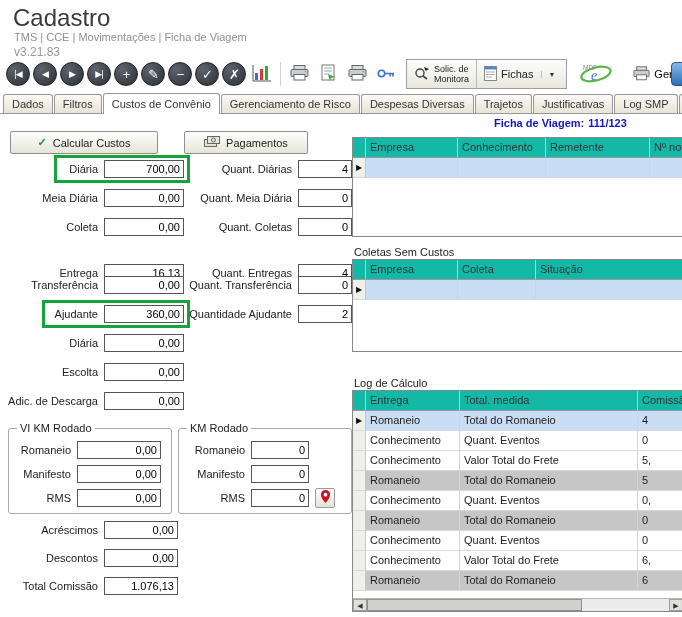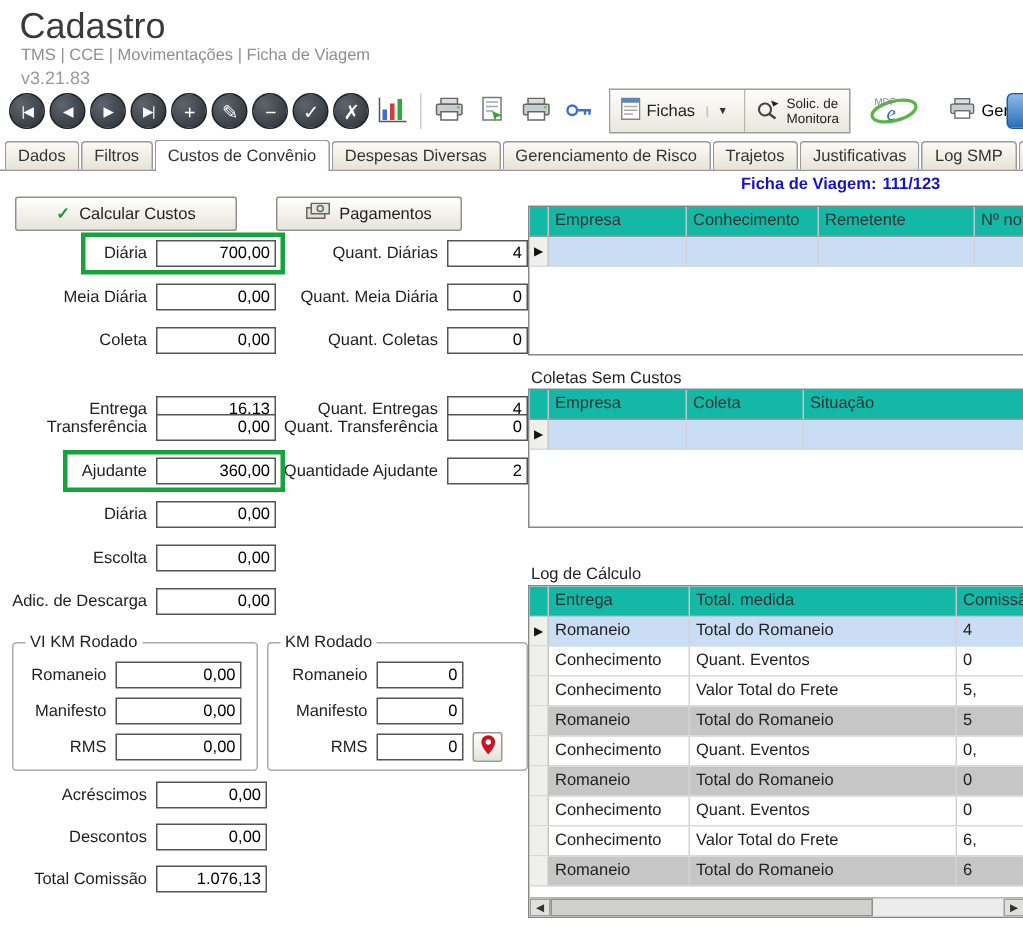--- a/index.html
+++ b/index.html
@@ -131,38 +131,38 @@
       </svg></span>
     </button>
     <button class="ibtn">
       <span><svg width="18" height="11" viewBox="0 0 18 11">
         <circle cx="4.5" cy="5.5" r="3.2" fill="none" stroke="#3a6fd8" stroke-width="1.6"></circle>
         <path d="M8 5.5h9M13 5.5v3M16 5.5v3" stroke="#3a6fd8" stroke-width="1.6" fill="none"></path>
       </svg></span>
     </button>
     <div class="tbgroup">
       <button class="tbbtn">
-        <span><svg width="13" height="15" viewBox="0 0 13 15">
-          <rect x="0.5" y="0.5" width="12" height="14" fill="#fff" stroke="#888"></rect>
-          <rect x="0.5" y="0.5" width="12" height="3" fill="#5b84c4"></rect>
-          <path d="M2 6h9M2 8.5h9M2 11h6" stroke="#aaa"></path>
-        </svg></span>
-        <span>Fichas</span>
-        <span class="caretbox">▼</span>
-      </button>
-      <button class="tbbtn">
         <span><svg width="16" height="14" viewBox="0 0 16 14">
           <circle cx="6" cy="7" r="4" fill="none" stroke="#444" stroke-width="1.4"></circle>
           <path d="M9 10l4 3" stroke="#444" stroke-width="1.6"></path>
           <path d="M10 1l5 2-3.5 2z" fill="#222"></path>
         </svg></span>
         <span class="twolines">
           <span>Solic. de</span><br>
           <span>Monitora</span>
         </span>
+      </button>
+      <button class="tbbtn">
+        <span><svg width="13" height="15" viewBox="0 0 13 15">
+          <rect x="0.5" y="0.5" width="12" height="14" fill="#fff" stroke="#888"></rect>
+          <rect x="0.5" y="0.5" width="12" height="3" fill="#5b84c4"></rect>
+          <path d="M2 6h9M2 8.5h9M2 11h6" stroke="#aaa"></path>
+        </svg></span>
+        <span>Fichas</span>
+        <span class="caretbox">▼</span>
       </button>
     </div>
     <span class="mdfe">
       <svg width="36" height="24" viewBox="0 0 36 24">
         <ellipse cx="18" cy="13" rx="15" ry="6.5" fill="none" stroke="#58b548" stroke-width="2.2" transform="rotate(-14 18 13)"></ellipse>
         <text x="5" y="9" font-size="6.5" fill="#888" font-family="Liberation Sans">MDF</text>
         <text x="13" y="19" font-size="14" font-style="italic" fill="#2a6fb8" font-family="Liberation Serif">e</text>
       </svg>
     </span>
     <button class="gerarbox">
@@ -174,22 +174,22 @@
       <span>Gerar</span>
     </button>
 
   </div>
   <div class="cuticon"></div>
 
   <div class="tabbar">
     <button class="tab">Dados</button>
     <button class="tab">Filtros</button>
     <button class="tab active">Custos de Convênio</button>
+    <button class="tab">Gerenciamento de Risco</button>
     <button class="tab">Despesas Diversas</button>
-    <button class="tab">Gerenciamento de Risco</button>
     <button class="tab">Trajetos</button>
     <button class="tab">Justificativas</button>
     <button class="tab">Log SMP</button>
     <button class="tab">Paga</button>
   </div>
   <div class="fichainfo">
     <span>Ficha de Viagem:</span><span>111/123</span>
   </div>
 
   <button class="btn" style="left:10px;top:131px;width:148px;height:23px">

